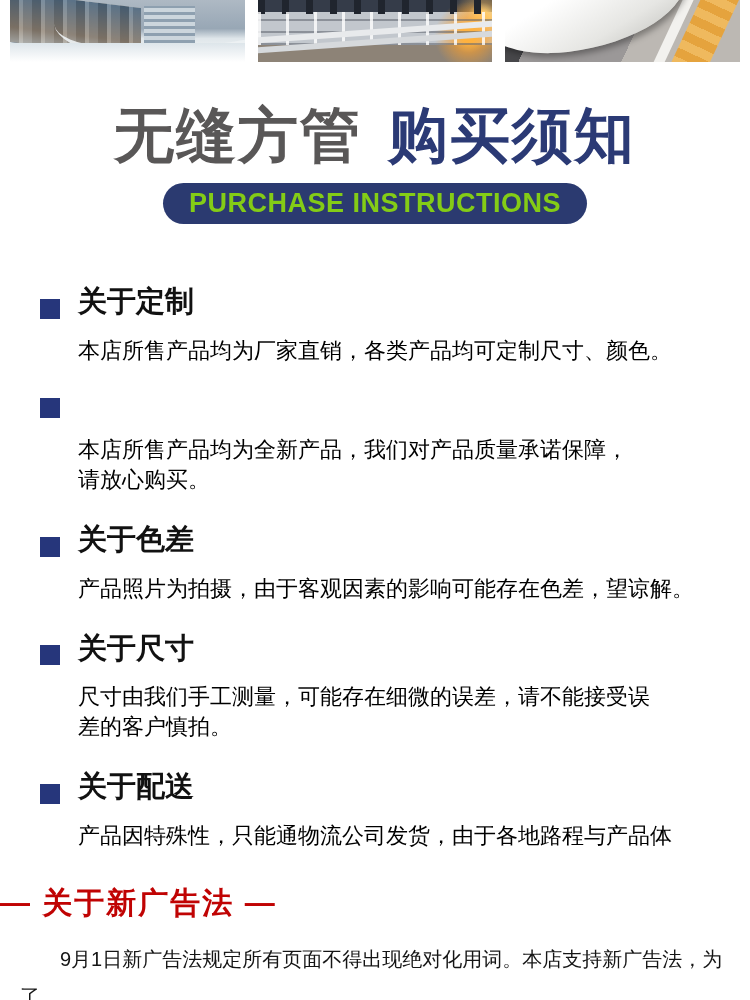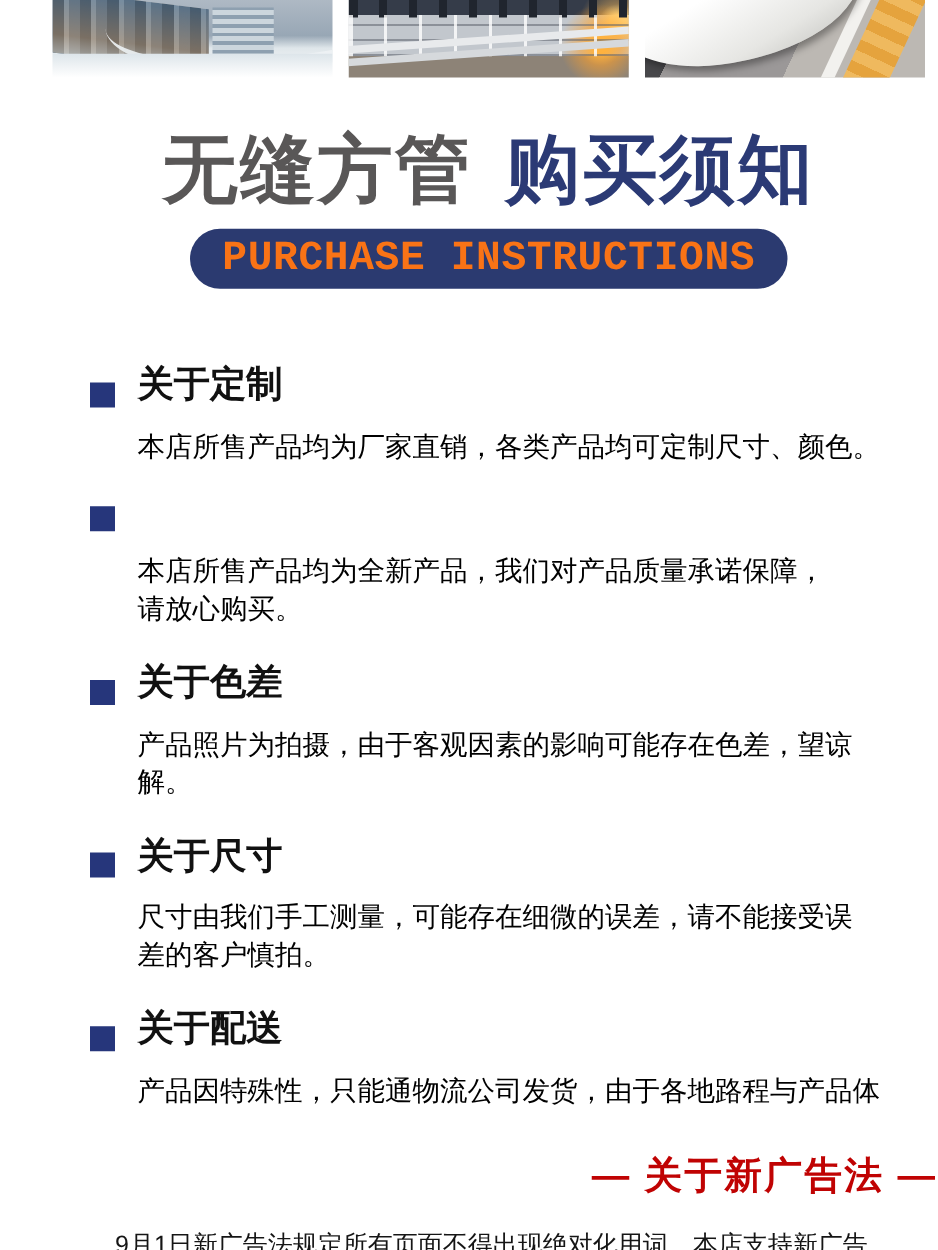--- a/index.html
+++ b/index.html
@@ -2,21 +2,20 @@
 <html><head>
 <meta charset="utf-8">
 <style>
   * { margin:0; padding:0; box-sizing:border-box; }
   html,body { background:#fff; }
   .page {
     position:relative; width:750px; height:1000px; margin:0 auto;
     background:#fff; overflow:hidden;
     font-family:"Liberation Sans","DejaVu Sans",sans-serif;
     color:#111;
-    padding-left:32px;
   }
 
   
   .photos { display:flex; gap:13px; padding:0 10px; height:62px; }
   .photo { position:relative; flex:1 1 0; height:62px; overflow:hidden; background:#cfd3d8; }
 
   
   .photo-building {
     background:
       radial-gradient(circle at 44% 62%, rgba(255,176,88,.95) 0 2%, rgba(255,205,130,.5) 7%, rgba(255,220,170,0) 15%),
@@ -65,34 +64,34 @@
       transform:rotate(25deg); }
 
   
   .title-row { margin-top:38px; text-align:center; font-weight:bold;
       font-size:60px; line-height:1.2; letter-spacing:2px; white-space:nowrap; }
   .title-gray { color:#595757; }
   .title-blue { color:#2b3a75; margin-left:26px; }
 
   .pill { margin:11px auto 0; width:fit-content; background:#2b3a70;
       border-radius:24px; padding:5px 26px; }
-  .pill span { color:#f97316; font-weight:bold; font-size:33px; letter-spacing:.5px; line-height:1.15;font-family:Liberation Mono, monospace; }
+  .pill span { color:#84cc16; font-weight:bold; font-size:27px; letter-spacing:.5px; line-height:1.15; }
 
   
   .sections { margin-top:60px; padding:0 40px; }
   .sec { margin-bottom:27px; }
   .sec-head { display:flex; align-items:flex-end; }
   .bullet { width:20px; height:20px; background:#26367b; margin:5px 18px 0 0; flex:0 0 auto; }
   .sec-title { font-size:29px; font-weight:bold; color:#111; line-height:1.2; }
   .sec-body { margin:17px 0 0 38px; font-size:22px; color:#000000; }
   .sec-body div { line-height:30px; }
 
   
   .adlaw { margin-top:32px; }
-  .adlaw-title { text-align:right; color:#c00303; font-size:30px; font-weight:bold; letter-spacing:2px; }
+  .adlaw-title { text-align:left; color:#c00303; font-size:30px; font-weight:bold; letter-spacing:2px; }
   .adlaw-lines { margin-top:17px; padding:0 20px; font-size:20px; color:#151515; }
   .adlaw-lines div { line-height:37px; }
   .adlaw-lines div:first-child { text-indent:2em; }
 </style>
 </head>
 <body>
 
 <div class="page">
 
   <div class="photos">

